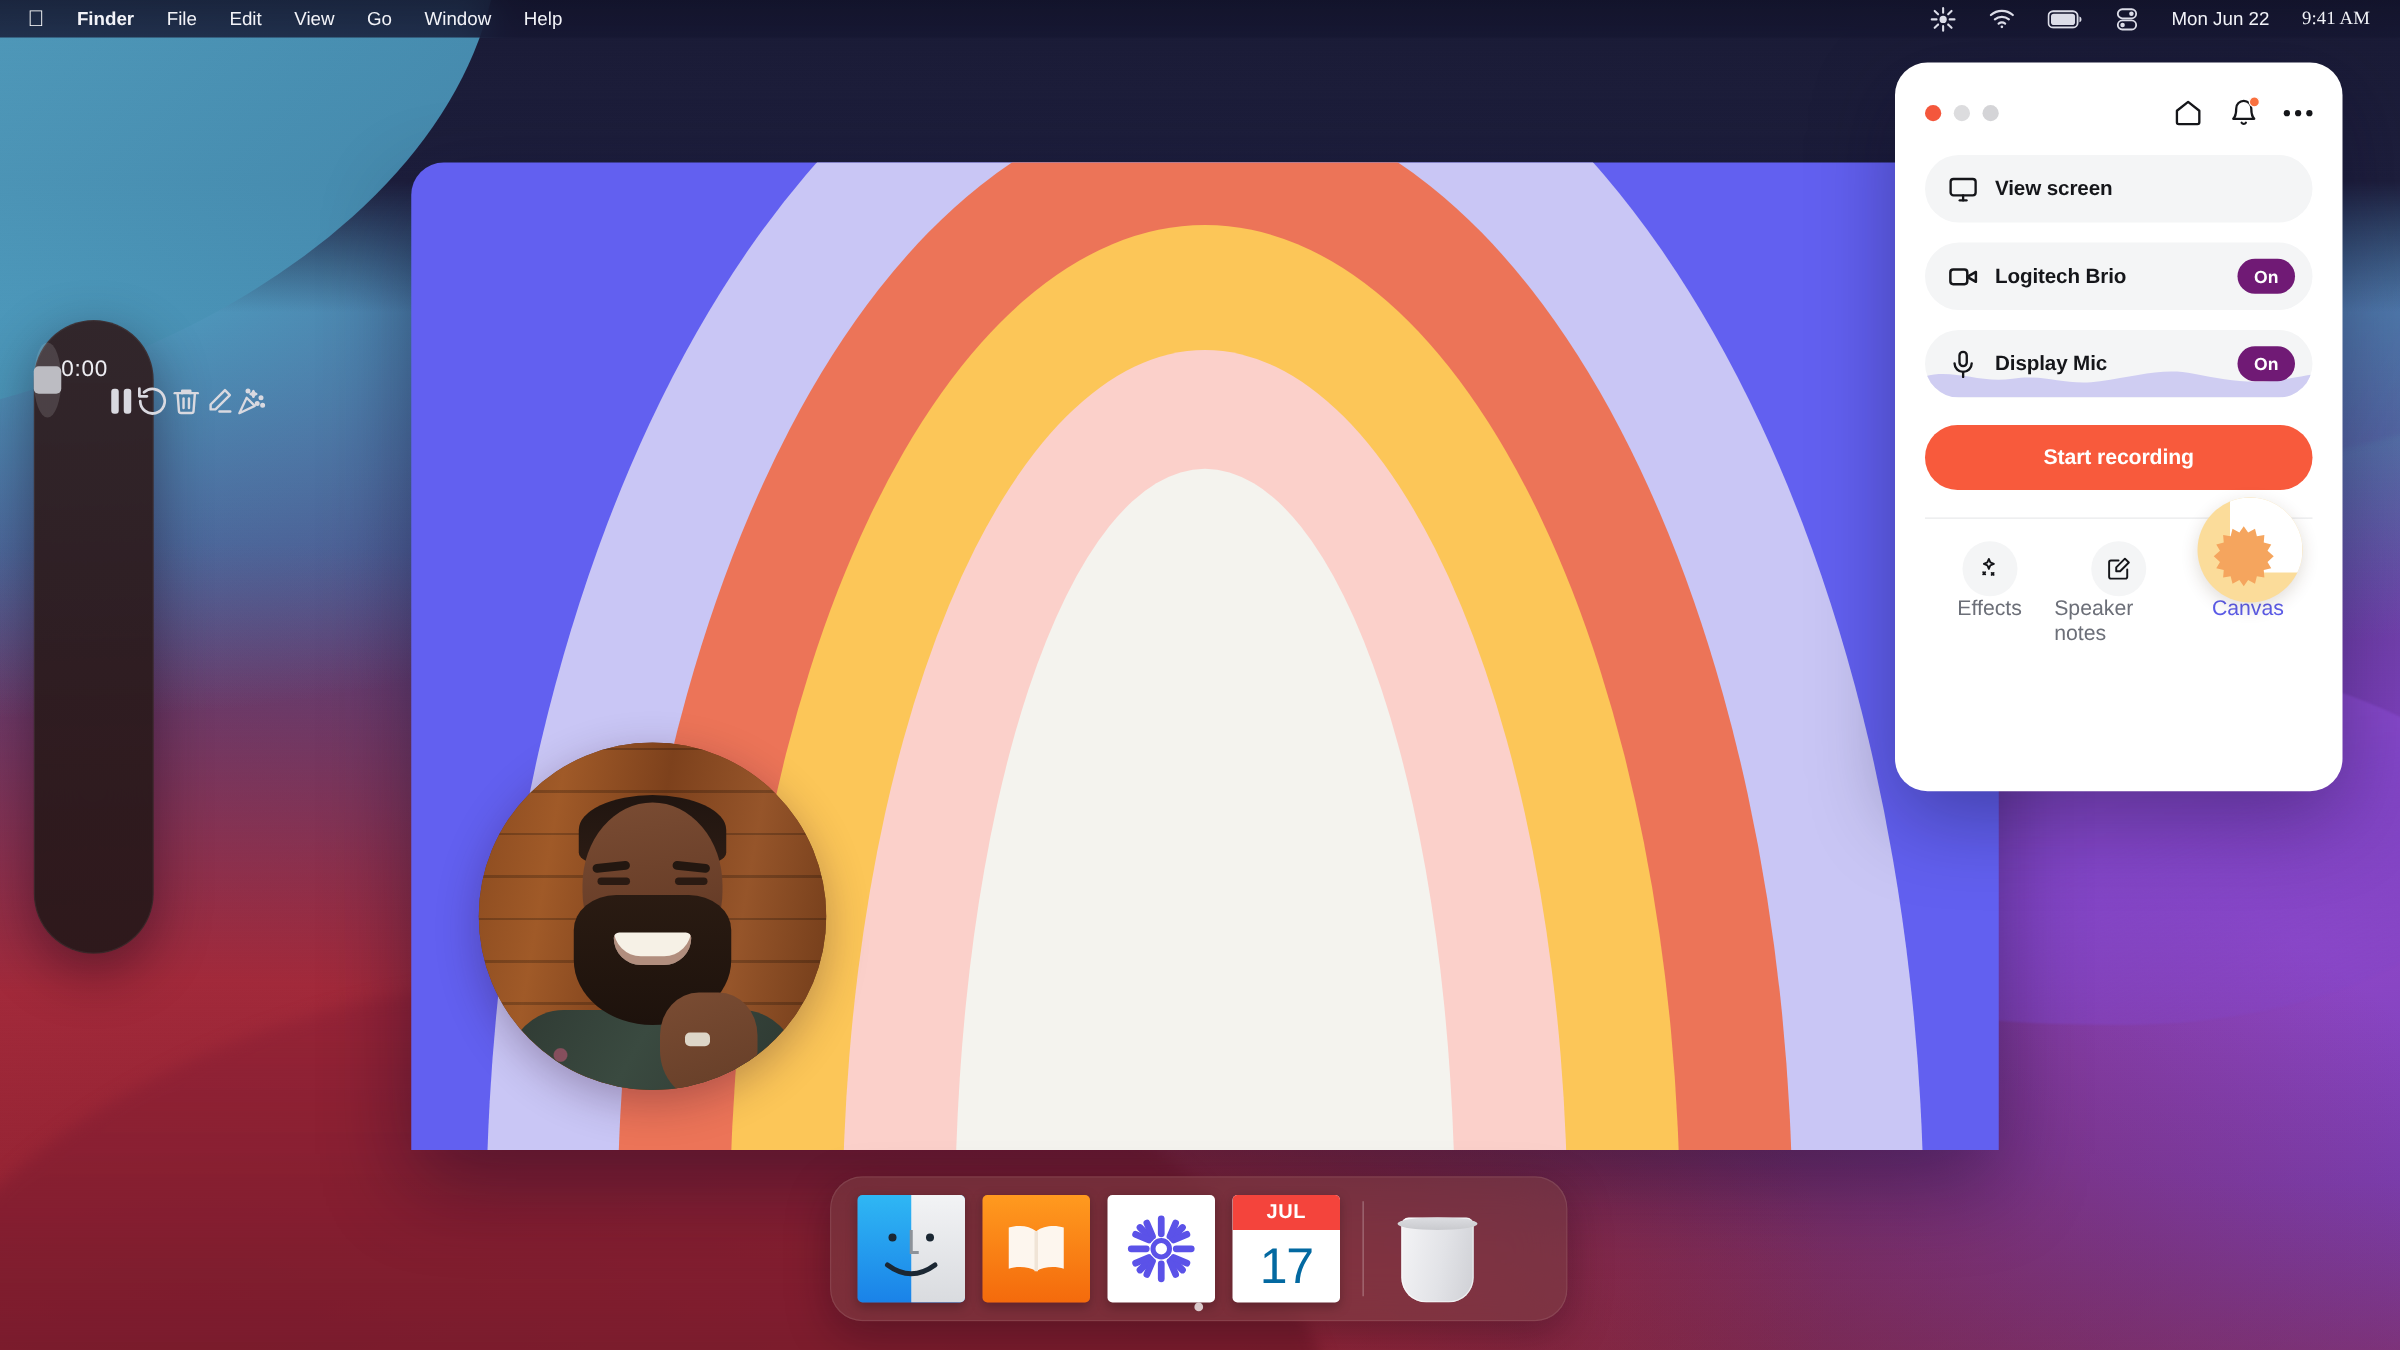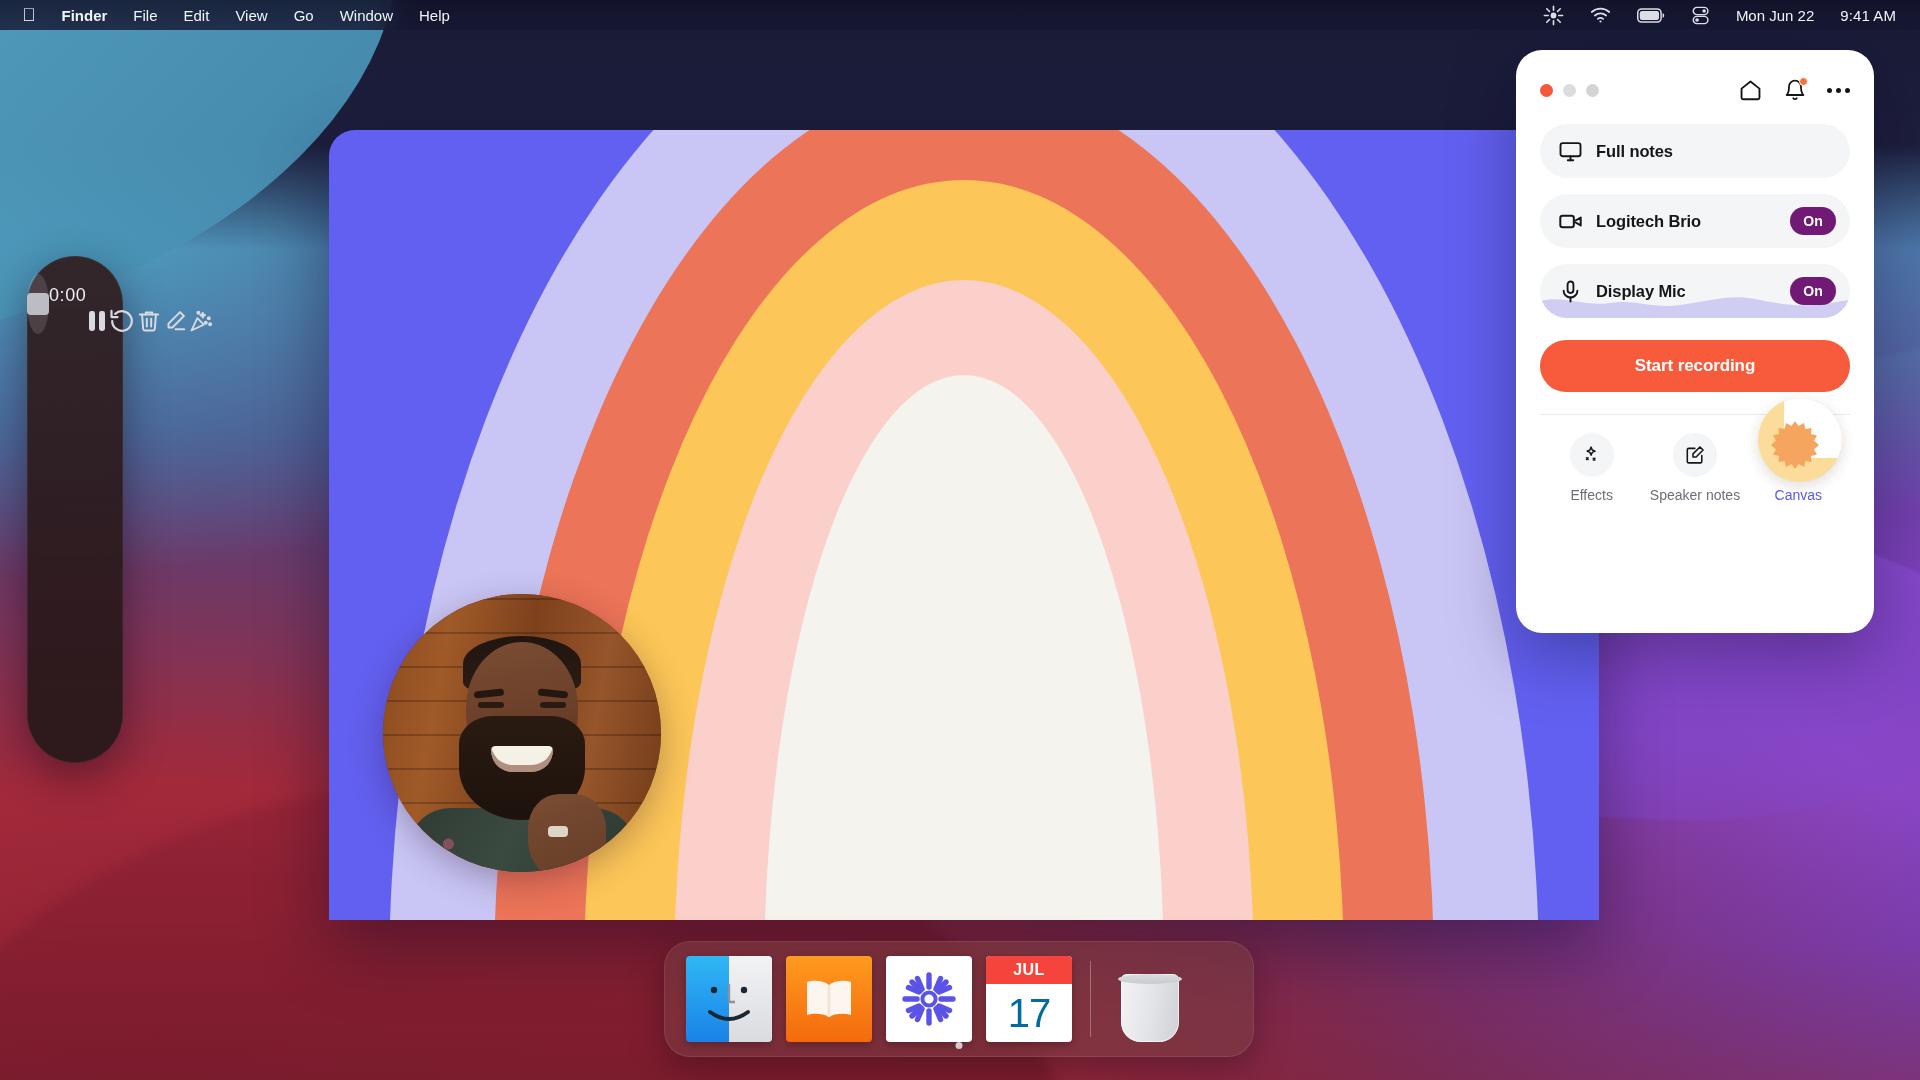--- a/index.html
+++ b/index.html
@@ -61,21 +61,21 @@
     display:flex; align-items:center;
     background:linear-gradient(180deg, rgba(18,19,42,0.86), rgba(22,23,50,0.80));
     backdrop-filter:blur(14px);
     color:#f2f3f8; font-size:15px; z-index:40;
   }
   .mb-apple { margin-left:22px; font-size:18px; line-height:1; color:#fff; }
   .mb-item { margin-left:26px; white-space:nowrap; }
   .mb-item.bold { font-weight:bold; }
   .mb-right { margin-left:auto; display:flex; align-items:center; gap:26px; padding-right:24px; }
   .mb-right svg { display:block; }
-  .mb-time { font-size:15px; letter-spacing:0.1px; }
+  .mb-time { font-size:15px; letter-spacing:0.1px;font-family:Liberation Serif, serif; }
   .mb-date { font-size:15px; }
 
   
   .stage {
     position:absolute; left:329px; top:130px; width:1270px; height:790px;
     background:#6260F0; border-radius:26px 26px 0 0; overflow:hidden;
     box-shadow:0 26px 70px rgba(10,6,40,0.42);
   }
   .arch { position:absolute; bottom:-60px; left:50%; transform:translateX(-50%);
           border-radius:50% 50% 0 0 / 100% 100% 0 0; }
@@ -185,21 +185,21 @@
     height:52px; margin-top:22px; border-radius:26px;
     background:#F85A3C; color:#fff; font-size:17px; font-weight:bold;
     display:flex; align-items:center; justify-content:center; cursor:pointer;
     letter-spacing:-0.1px;
   }
   .divider { height:1px; background:#E9EAEC; margin-top:22px; }
   .tabs { display:flex; margin-top:18px; }
   .tab { flex:1; display:flex; flex-direction:column; align-items:center; cursor:pointer; }
   .tab .tico { width:44px; height:44px; border-radius:50%; background:#F4F5F6;
                display:flex; align-items:center; justify-content:center; }
-  .tab .tlbl { margin-top:10px; font-size:14px; color:#6C6F78; }
+  .tab .tlbl { margin-top:0; font-size:17px; color:#6C6F78; }
   .tab.active .tlbl { color:#5B5BE8; }
   .canvas-badge {
     position:absolute; left:1758px; top:398px; width:84px; height:84px; border-radius:50%;
     background:#FBDC9A; overflow:hidden; z-index:36;
     box-shadow:0 4px 14px rgba(60,40,10,0.16);
   }
   .cb-white { position:absolute; right:0; top:0; width:58px; height:60px; background:#fff; border-radius:0 0 0 10px; }
   .cb-star { position:absolute; left:12px; top:22px; width:50px; height:50px; }
 
   
@@ -406,21 +406,21 @@
     </div>
 
     <div class="row">
       <span class="ico">
         <svg width="25" height="25" viewBox="0 0 24 24" fill="none" stroke="#15161a" stroke-width="1.8" stroke-linecap="round" stroke-linejoin="round">
           <rect x="2.4" y="4" width="19.2" height="12.6" rx="2.2"></rect>
           <path d="M9.4 20.4h5.2"></path>
             <path d="M12 16.6v3.8"></path>
         </svg>
       </span>
-      <span class="lbl">Full notes</span>
+      <span class="lbl">View screen</span>
     </div>
 
     <div class="row">
       <span class="ico">
         <svg width="25" height="25" viewBox="0 0 24 24" fill="none" stroke="#15161a" stroke-width="1.9" stroke-linecap="round" stroke-linejoin="round">
           <rect x="2.2" y="6.4" width="13" height="11.2" rx="2.2"></rect>
           <path d="M21.8 8.2l-6.6 3.8 6.6 3.8z"></path>
         </svg>
       </span>
       <span class="lbl">Logitech Brio</span>

